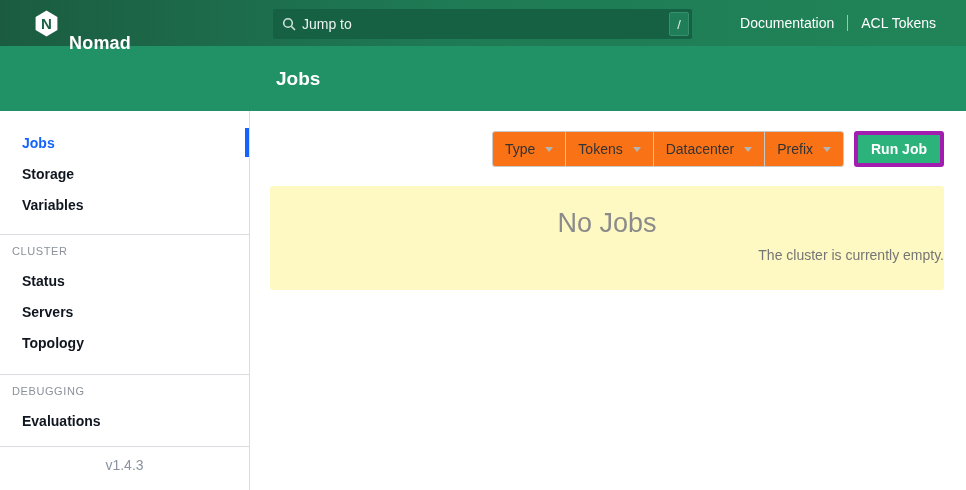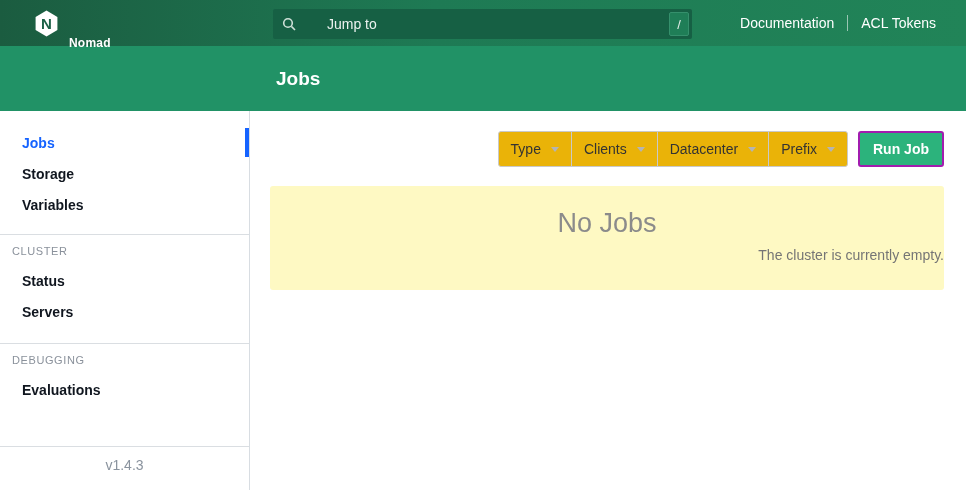--- a/index.html
+++ b/index.html
@@ -4,24 +4,24 @@
 <style>
   * { margin:0; padding:0; box-sizing:border-box; }
   html,body { width:966px; height:490px; overflow:hidden;
     font-family:"Liberation Sans", sans-serif; background:#fff; }
 
   
   .navbar { position:relative; height:46px;
     background:linear-gradient(90deg,#1b5c40 0%, #1e7a54 45%, #218458 100%);
     display:flex; align-items:center; }
   .brand { display:flex; align-items:center; gap:10px; margin-left:34px; }
-  .brand-name { color:#fff; font-size:12px; font-weight:bold; letter-spacing:.2px;margin-top:40px; }
+  .brand-name { color:#fff; font-size:18px; font-weight:bold; letter-spacing:.2px;margin-top:40px; }
   .search-wrap { position:absolute; left:273px; top:9px; width:419px; height:30px;
     background:#166044; border-radius:2px; display:flex; align-items:center;
-    padding:0 3px 0 9px;gap:25px; }
+    padding:0 3px 0 9px; }
   .search-input { flex:1; background:transparent; border:none; outline:none;
     color:#fff; font-size:14px; margin-left:6px; font-family:"Liberation Sans", sans-serif; }
   .search-input::placeholder { color:rgba(255,255,255,.92); opacity:1; }
   .shortcut-badge { width:20px; height:24px; background:#1f7e57;
     border:1px solid #35906c; border-radius:2px; color:#e3ede8; font-size:13px;
     display:flex; align-items:center; justify-content:center; }
   .nav-links { margin-left:auto; margin-right:30px; display:flex; align-items:center;text-align:right; }
   .nav-link { color:#fff; font-size:14px; cursor:pointer; text-decoration:none; }
   .nav-sep { width:1px; height:16px; background:rgba(255,255,255,.55); margin:0 13px; }
 
@@ -43,31 +43,31 @@
   .side-divider { border:none; border-top:1px solid #dadee2; margin-top:14px; }
   .section-label { margin:10px 0 8px 12px; font-size:11px; color:#8a919b;
     letter-spacing:.6px; font-weight:400; }
   .version-box { position:absolute; left:0; right:0; bottom:8px; height:36px;
     border-top:1px solid #dadee2; display:flex; align-items:center;
     justify-content:center; color:#8a939e; font-size:14px; }
 
   
   .content { flex:1; padding:20px 22px 0 20px; background:#fff; }
   .toolbar { display:flex; justify-content:flex-end; align-items:center; }
-  .btn-group { display:flex; height:36px; background:#eab308;
+  .btn-group { display:flex; height:36px; background:#f97316;
     border:1px solid #c9c9c9; border-radius:3px; overflow:hidden; }
   .filter-btn { display:flex; align-items:center; gap:10px; padding:0 12px;
     font-size:14px; color:#333; background:transparent; border:none;
     border-right:1px solid #c9c9c9; cursor:pointer;
     font-family:"Liberation Sans", sans-serif; }
   .filter-btn:last-child { border-right:none; }
   .caret { width:0; height:0; border-left:4px solid transparent;
     border-right:4px solid transparent; border-top:5px solid #b4b4b4; }
   .run-btn { margin-left:10px; height:36px; padding:0 13px; background:#2cb37c;
-    border:2px solid #a21caf; border-radius:3px; color:#fff; font-size:14px;
+    border:4px solid #a21caf; border-radius:3px; color:#fff; font-size:14px;
     font-weight:bold; cursor:pointer; font-family:"Liberation Sans", sans-serif; }
 
   .empty { margin-top:19px; height:104px; background:#fef9c3; border-radius:3px;
     text-align:center; }
   .empty-title { padding-top:22px; font-size:27px; color:#8b8b8b; font-weight:400; }
   .empty-msg { margin-top:8px; font-size:14px; color:#757575;text-align:right; }
 </style>
 </head>
 <body>
 
@@ -119,39 +119,42 @@
     </div>
 
     <hr class="side-divider">
     <div class="section-label">CLUSTER</div>
     <div class="nav-item">
       <span>Status</span>
     </div>
     <div class="nav-item">
       <span>Servers</span>
     </div>
+    <div class="nav-item">
+      <span>Topology</span>
+    </div>
 
     <hr class="side-divider" style="margin-top:16px;">
     <div class="section-label">DEBUGGING</div>
     <div class="nav-item">
       <span>Evaluations</span>
     </div>
 
     <div class="version-box">v1.4.3</div>
   </div>
 
   <div class="content">
     <div class="toolbar">
       <div class="btn-group">
         <button class="filter-btn">
           <span>Type</span>
           <span class="caret"></span>
         </button>
         <button class="filter-btn">
-          <span>Clients</span>
+          <span>Tokens</span>
           <span class="caret"></span>
         </button>
         <button class="filter-btn">
           <span>Datacenter</span>
           <span class="caret"></span>
         </button>
         <button class="filter-btn">
           <span>Prefix</span>
           <span class="caret"></span>
         </button>

